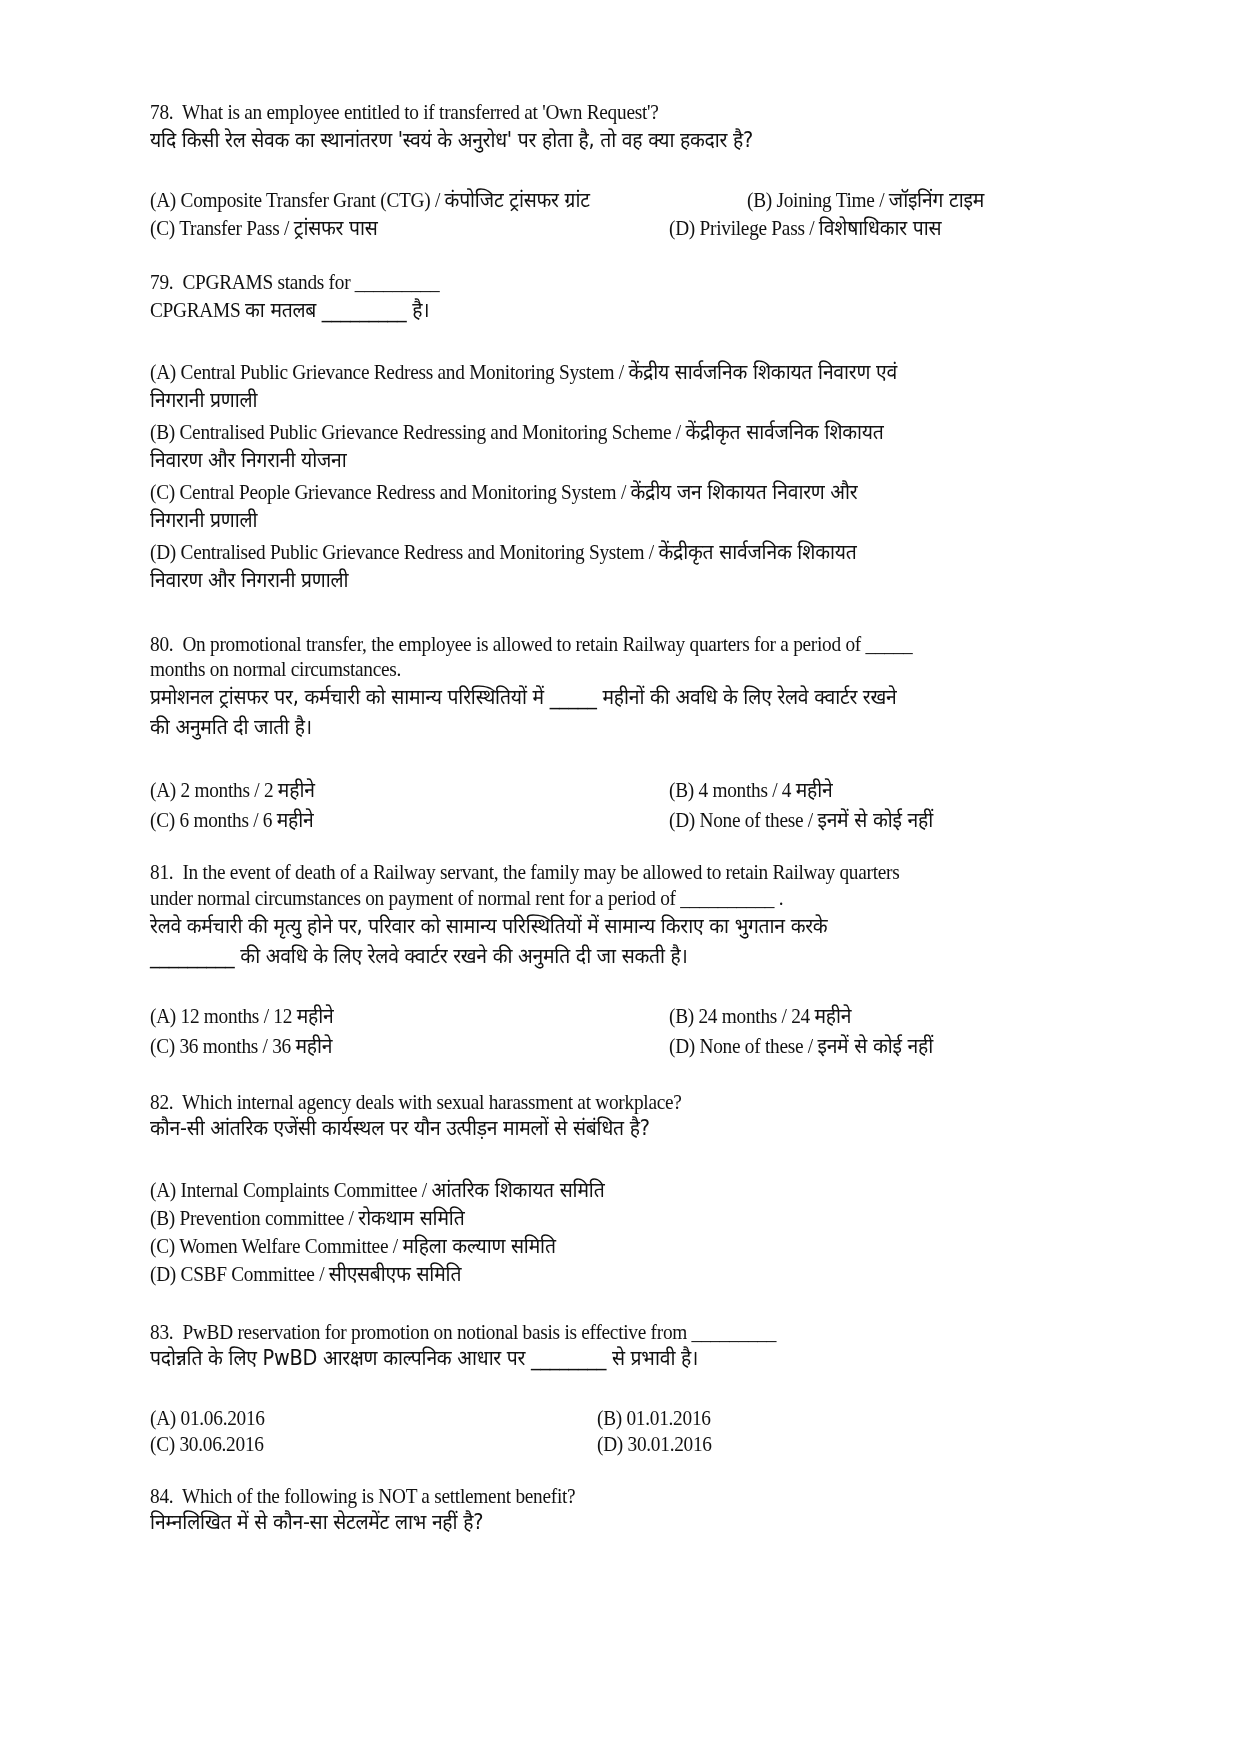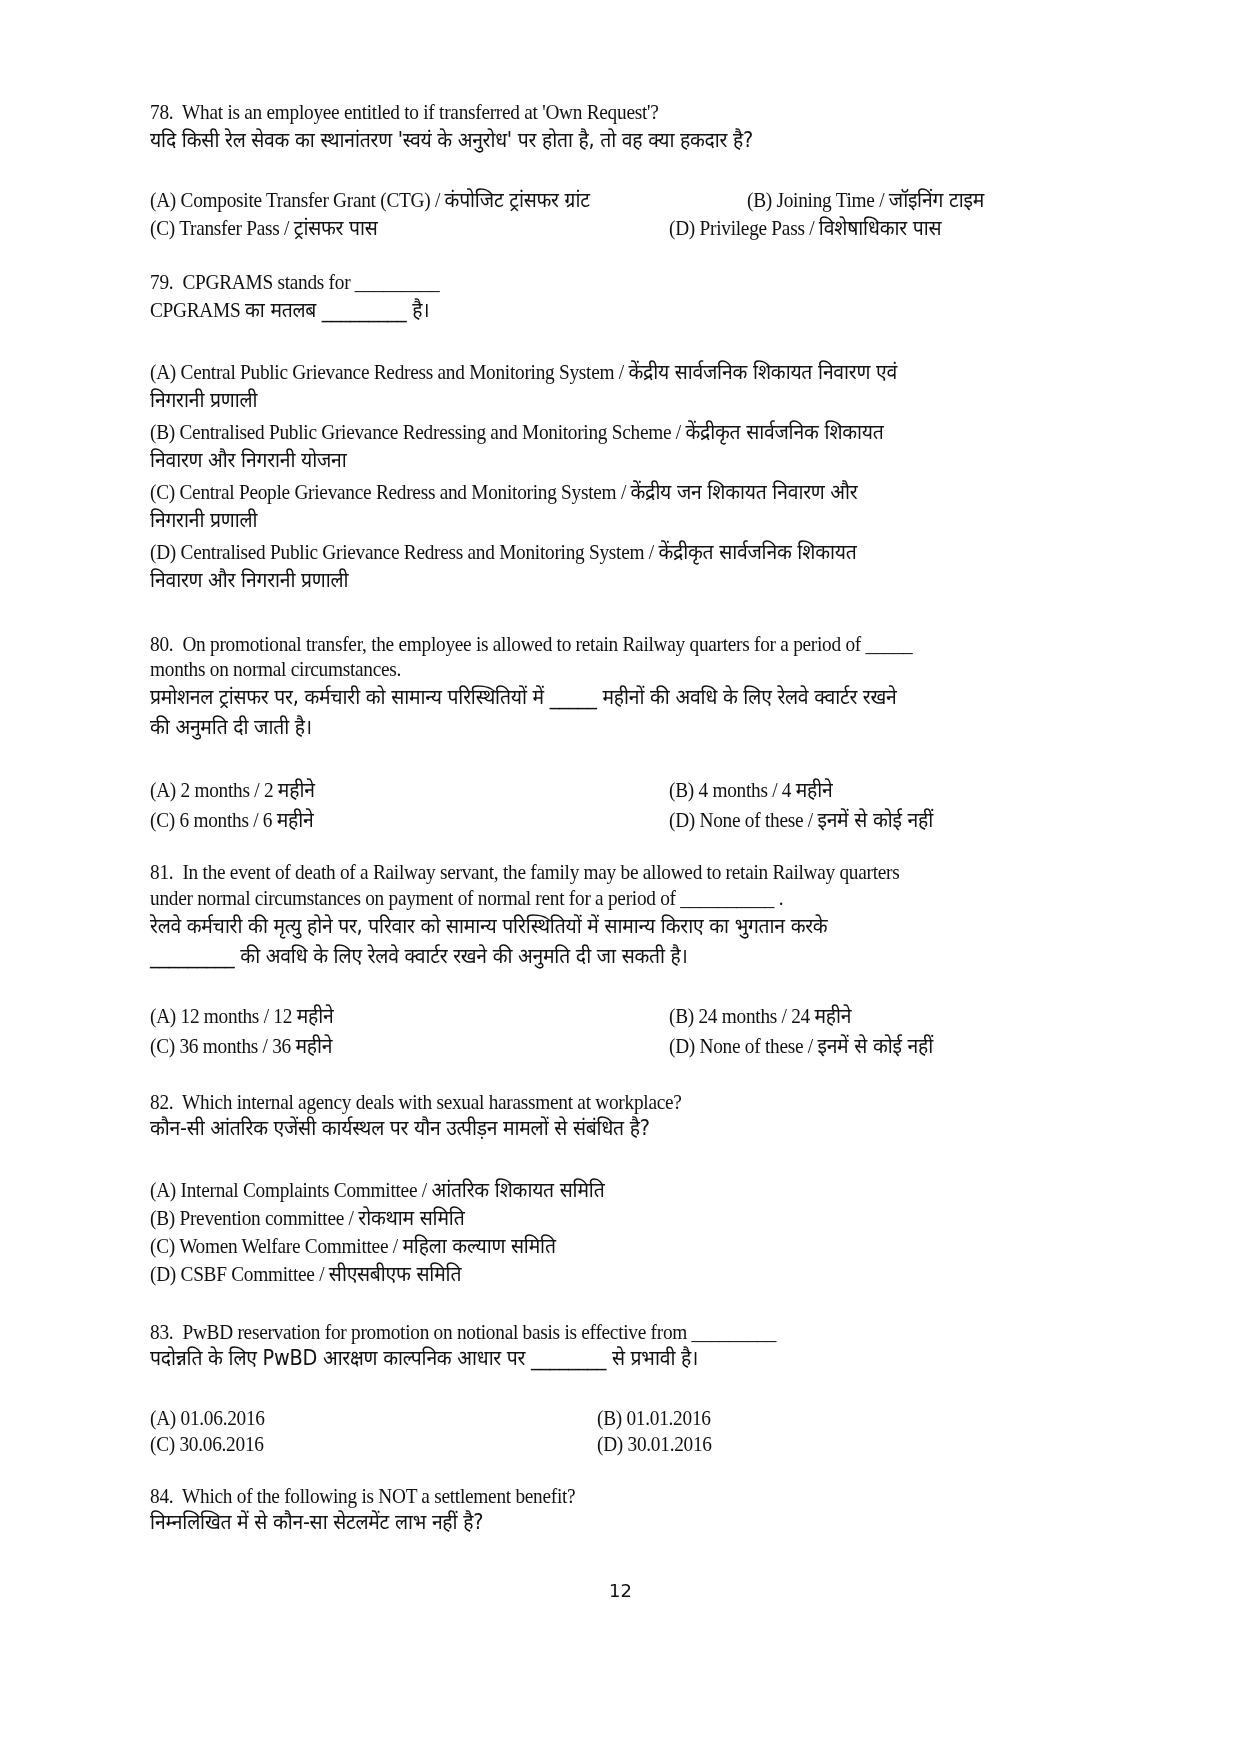--- a/index.html
+++ b/index.html
@@ -66,14 +66,13 @@
   <div class="line" style="top:1318px"><span>83.</span>&nbsp; <span>PwBD reservation for promotion on notional basis is effective from _________</span></div>
   <div class="line hi" style="top:1344px">पदोन्नति के लिए PwBD आरक्षण काल्पनिक आधार पर ________ से प्रभावी है।</div>
   <div class="line" style="top:1404px">(A) 01.06.2016</div>
   <div class="line col2b" style="top:1404px">(B) 01.01.2016</div>
   <div class="line" style="top:1430px">(C) 30.06.2016</div>
   <div class="line col2b" style="top:1430px">(D) 30.01.2016</div>
 
   <div class="line" style="top:1482px"><span>84.</span>&nbsp; <span>Which of the following is NOT a settlement benefit?</span></div>
   <div class="line hi" style="top:1508px">निम्नलिखित में से कौन-सा सेटलमेंट लाभ नहीं है?</div>
 
-  <div class="pageno">12</div>
 </div>
 
 </body></html>

